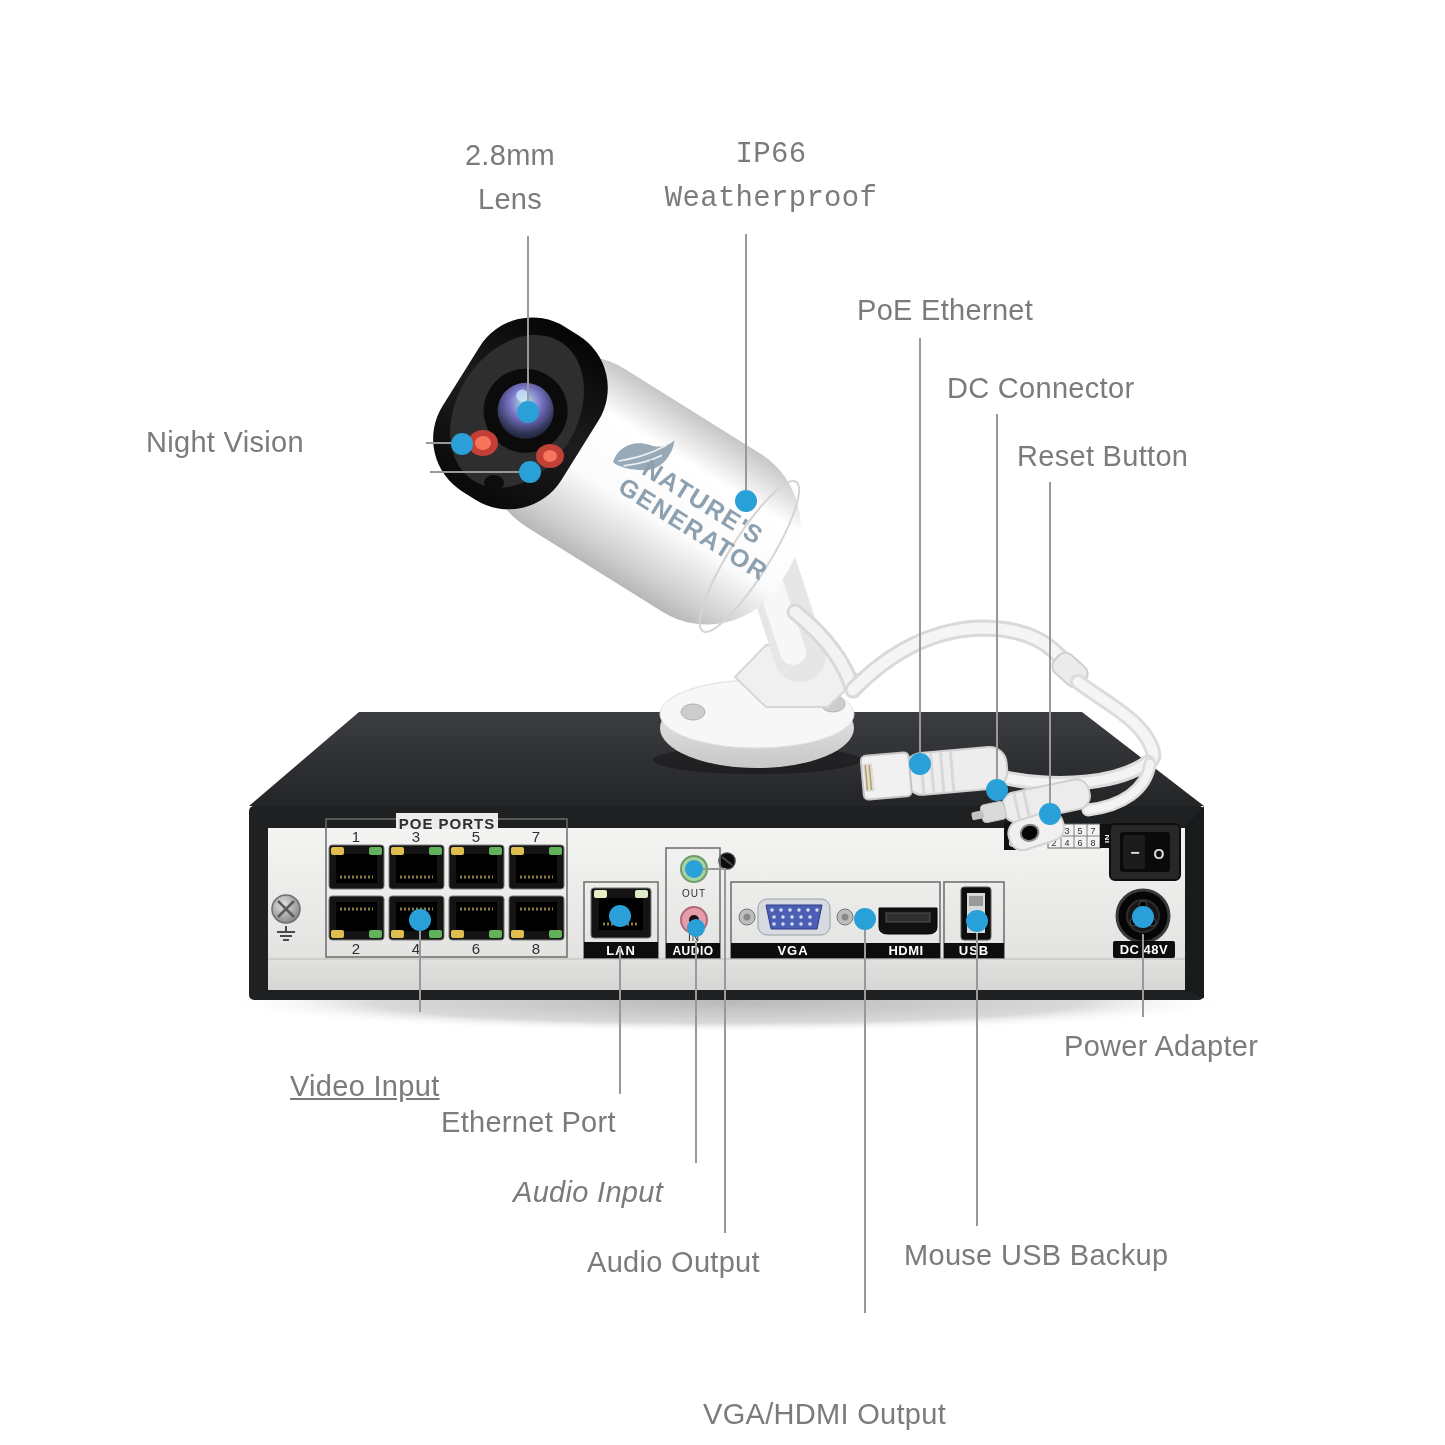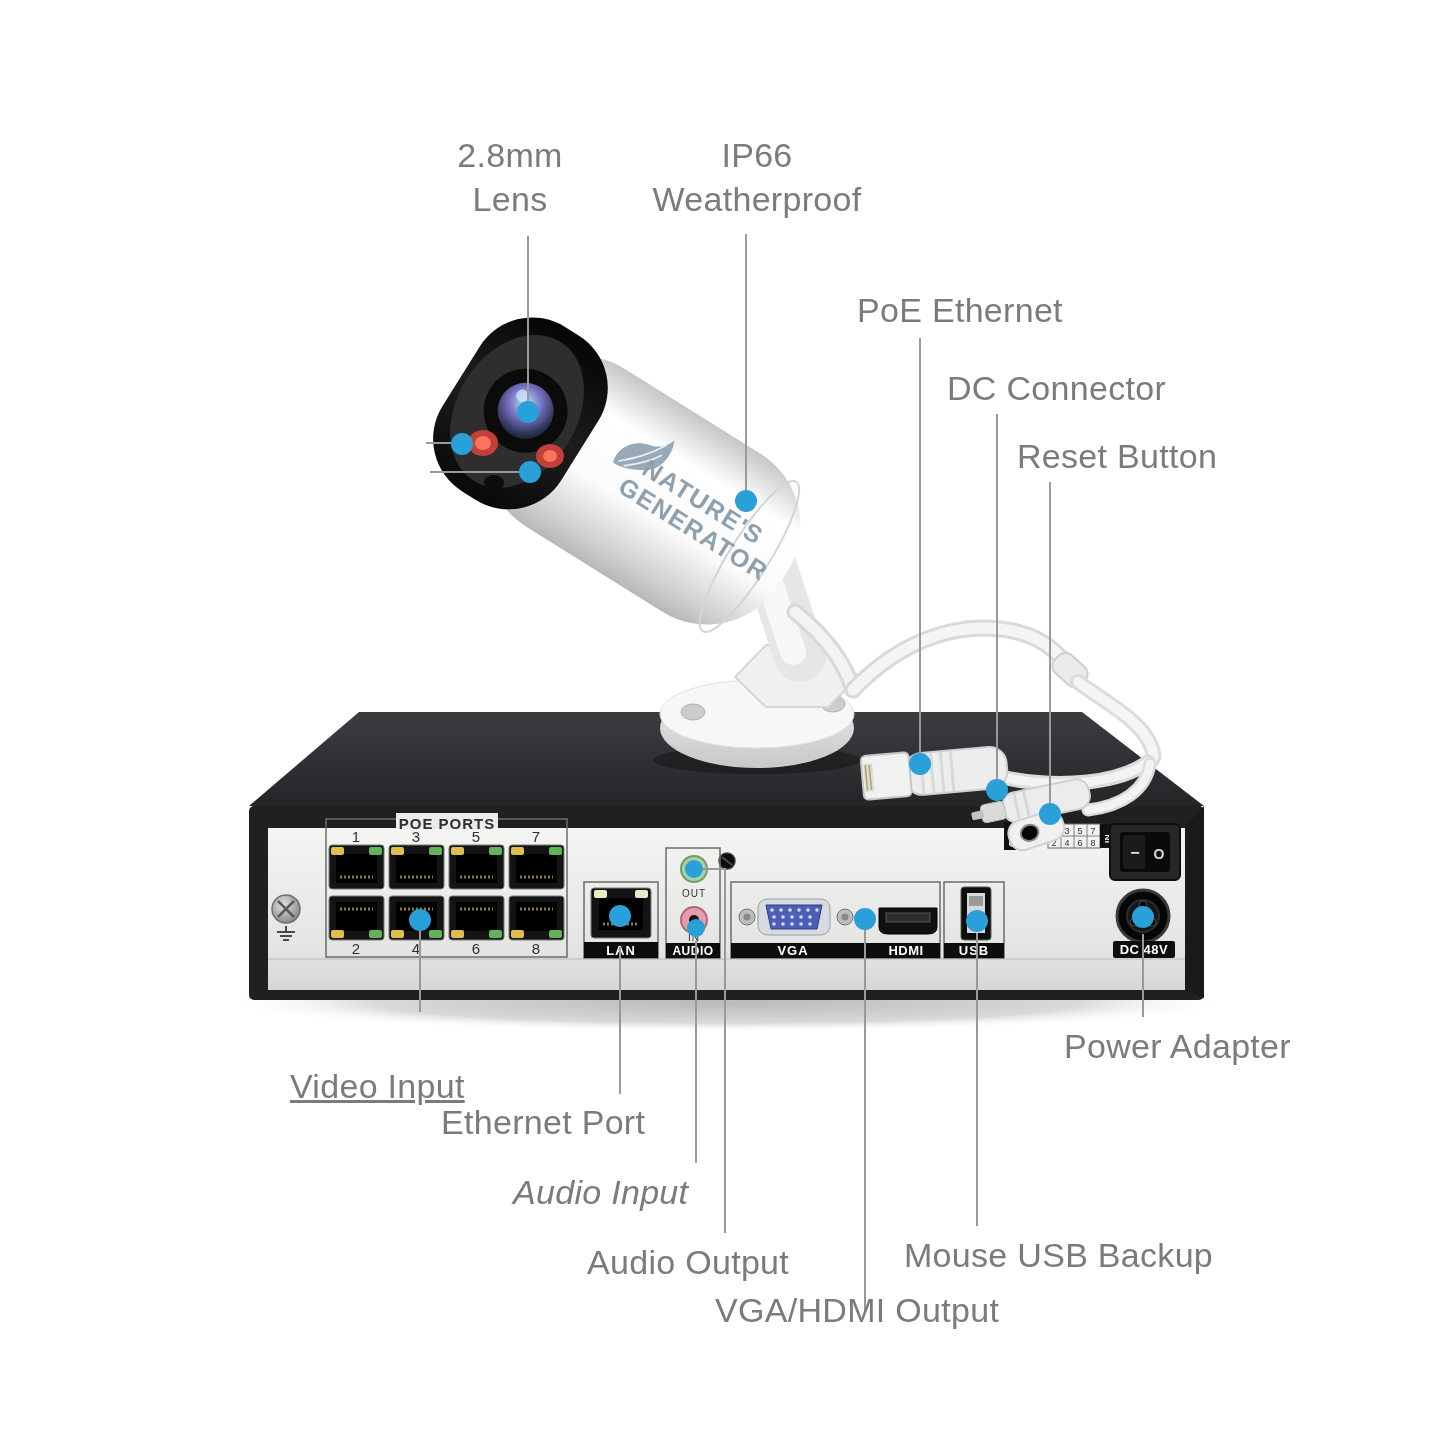--- a/index.html
+++ b/index.html
@@ -3,21 +3,21 @@
 <meta charset="utf-8">
 <style>
   :root{
     --accent:#2aa0d8; --label:#7b7b7b; --leader:#999999; --brand:#8da0b0;
     --ledY:#e0be4e; --ledG:#62b25c; --jackOut:#a6d3a0; --jackIn:#e59cab; --vgaBlue:#4d5fb5;
   }
   html,body{margin:0;padding:0;}
   body{width:1445px;height:1445px;position:relative;background:#ffffff;overflow:hidden;
        font-family:"Liberation Sans",sans-serif;}
   #scene{position:absolute;left:0;top:0;}
-  .lbl{position:absolute;font-size:34px;line-height:44px;color:var(--label);
+  .lbl{position:absolute;font-size:29px;line-height:44px;color:var(--label);
        letter-spacing:.3px;white-space:nowrap;}
   .center{text-align:center;}
   .dot{fill:var(--accent);}
   .leader{stroke:var(--leader);stroke-width:2;fill:none;}
   .panelTxt{font-family:"Liberation Sans",sans-serif;font-weight:bold;fill:#ffffff;}
   .numTxt{font-family:"Liberation Sans",sans-serif;fill:#2f2f2f;}
 </style>
 </head>
 <body>
 
@@ -394,31 +394,32 @@
     <circle class="dot" cx="977" cy="921" r="11"></circle>
     <circle class="dot" cx="1143" cy="917" r="11"></circle>
   </g>
 </svg>
 
 <div class="lbl center" style="left:430px;top:133px;width:160px;">
   <div>2.8mm</div>
   <div>Lens</div>
 </div>
 
-<div class="lbl center" style="left:632px;top:133px;width:250px;">
+<div class="lbl center" style="left:646px;top:133px;width:250px;font-family:Liberation Mono, monospace;">
   <div>IP66</div>
   <div>Weatherproof</div>
 </div>
 
 <div class="lbl" style="left:146px;top:420px;">
+  <div>Night Vision</div>
 </div>
 
 <div class="lbl" style="left:857px;top:288px;">PoE Ethernet</div>
 <div class="lbl" style="left:947px;top:366px;">DC Connector</div>
 <div class="lbl" style="left:1017px;top:434px;text-align:right;">Reset Button</div>
 
 <div class="lbl" style="left:290px;top:1064px;text-decoration:underline;">Video Input</div>
 <div class="lbl" style="left:441px;top:1100px;">Ethernet Port</div>
 <div class="lbl" style="left:513px;top:1170px;font-style:italic;">Audio Input</div>
 <div class="lbl" style="left:587px;top:1240px;">Audio Output</div>
-<div class="lbl" style="left:703px;top:1288px;margin-left:12px;">VGA/HDMI Output</div>
+<div class="lbl" style="left:703px;top:1392px;">VGA/HDMI Output</div>
 <div class="lbl" style="left:904px;top:1233px;">Mouse USB Backup</div>
 <div class="lbl" style="left:1064px;top:1024px;">Power Adapter</div>
 
 </body></html>

